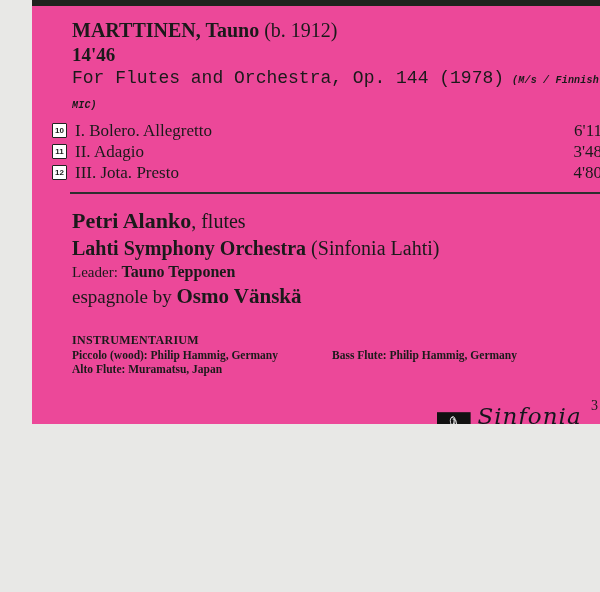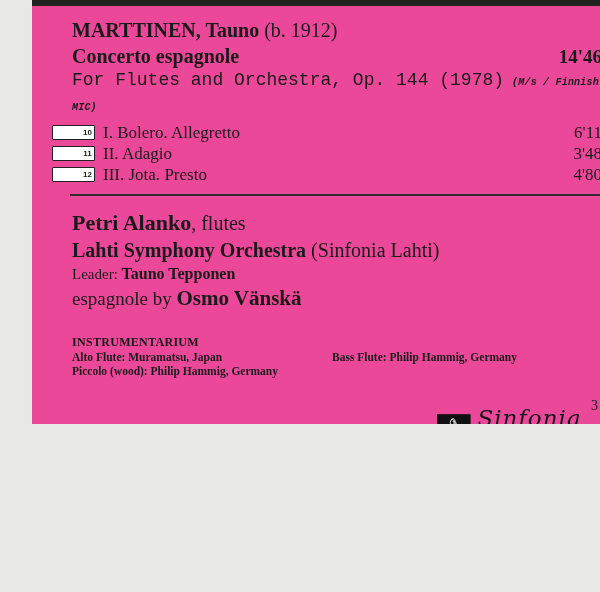--- a/index.html
+++ b/index.html
@@ -20,21 +20,21 @@
   .work-duration{font-size:19px;font-weight:bold;}
   .subtitle-row{margin-top:1px;font-size:18px;line-height:22px;font-family:Liberation Mono, monospace;}
   .work-note{font-size:10px;font-weight:bold;font-style:italic;margin-left:8px;letter-spacing:.2px;}
 
   .tracks{margin-top:3px;}
   .track-row{display:flex;align-items:baseline;font-size:17px;line-height:21px;margin-left:-20px;}
   .track-num{
     flex:0 0 auto;width:13px;height:13px;border:1px solid #222;border-radius:1px;
     font-family:"Liberation Sans","DejaVu Sans",sans-serif;
     font-size:8px;font-weight:bold;line-height:13px;text-align:center;
-    align-self:center;margin-right:8px;background:#fff;padding-left:28px;
+    align-self:center;margin-right:8px;background:#fff;
   }
   .track-name{flex:1 1 auto;}
   .it{}
   .track-time{flex:0 0 auto;font-size:17px;}
 
   .rule{border:none;border-top:2px solid #2e2e2e;margin:9px 0 0 -2px;width:548px;}
 
   .performers{margin-top:13px;position:relative;}
   .soloist-line{font-size:20px;line-height:27px;}
   .soloist-name{font-size:22px;font-weight:bold;}
@@ -67,21 +67,20 @@
   <div class="edge-line"></div>
 
   <div class="content">
 
     <div class="composer-line">
       <span class="b">MARTTINEN, Tauno</span>
       <span>(b. 1912)</span>
     </div>
 
     <div class="title-row">
-      <span class="work-title">Concerto espagnole</span>
       <span class="work-duration">14'46</span>
     </div>
 
     <div class="subtitle-row">
       <span>For Flutes and Orchestra, Op. 144 (1978)</span><span class="work-note">(M/s / Finnish MIC)</span>
     </div>
 
     <div class="tracks">
       <div class="track-row">
         <span class="track-num">10</span>
@@ -129,22 +128,22 @@
           </g>
         </svg>
         <span class="logo-script">Sinfonia Lahti</span>
       </div>
     </div>
 
     <div class="instrumentarium">
       <div class="instr-heading">INSTRUMENTARIUM</div>
       <div class="instr-grid">
         <div class="instr-col c1">
+          <div>Piccolo (wood): Philip Hammig, Germany</div>
           <div>Alto Flute: Muramatsu, Japan</div>
-          <div>Piccolo (wood): Philip Hammig, Germany</div>
         </div>
         <div class="instr-col c2">
           <div>Bass Flute: Philip Hammig, Germany</div>
         </div>
       </div>
     </div>
 
   </div>
 
   <div class="page-number">3</div>

